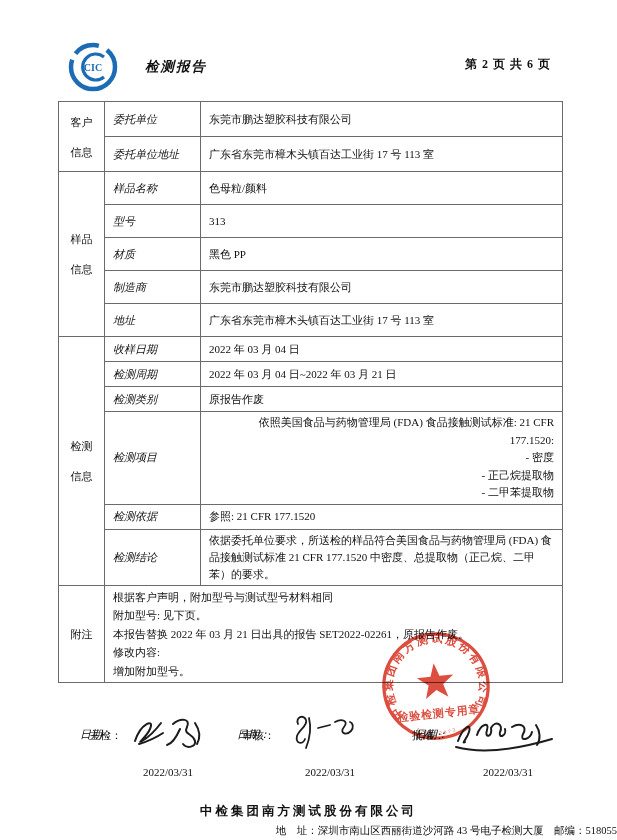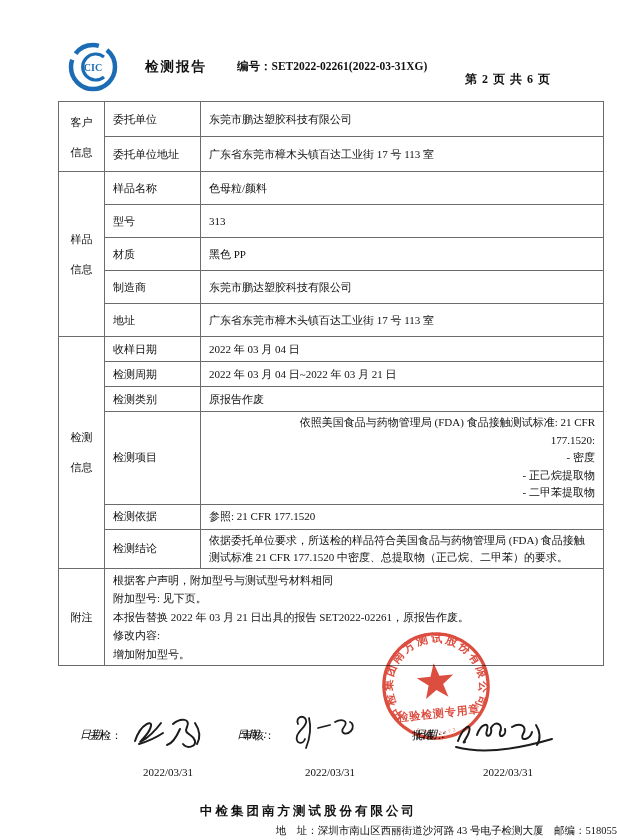--- a/index.html
+++ b/index.html
@@ -2,31 +2,31 @@
 <html><head>
 <meta charset="utf-8">
 <style>
   html,body{margin:0;padding:0;}
   .page{
     position:relative;width:617px;height:840px;background:#ffffff;
     font-family:"Liberation Serif","DejaVu Serif",serif;color:#111;overflow:hidden;margin-top:28px;
   }
   
   .hdr-logo{position:absolute;left:60px;top:13px;width:66px;height:52px;}
-  .hdr-title{position:absolute;left:145px;top:30px;font-size:13.5px;font-weight:bold;letter-spacing:2px;}
+  .hdr-title{position:absolute;left:145px;top:30px;font-size:13.5px;font-weight:bold;letter-spacing:2px;font-style:italic;}
   .hdr-no{position:absolute;left:237px;top:31px;font-size:11.5px;font-weight:bold;}
-  .hdr-page{position:absolute;left:465px;top:43px;font-size:12px;font-weight:bold;letter-spacing:1px;}
+  .hdr-page{position:absolute;left:465px;top:28px;font-size:12px;font-weight:bold;letter-spacing:1px;}
   
   table.report{
-    position:absolute;left:58px;top:73px;width:546px;
+    position:absolute;left:58px;top:73px;width:505px;
     border-collapse:collapse;table-layout:fixed;font-size:11px;
   }
   table.report td{border:1px solid #6b6b6b;padding:2px 8px;vertical-align:middle;}
   td.sec{text-align:center;padding:2px 11px;line-height:30px;word-break:break-all;}
-  td.lbl{padding-left:13px;}
+  td.lbl{padding-left:13px;font-style:italic;}
   td.val{padding-left:14px;line-height:17px;}
   tr.h35{height:35px;} tr.h33{height:33px;} tr.h25{height:25px;}
   td.multiline div{line-height:17.5px;text-align:right;}
   td.note-cell div{line-height:18.5px;}
   td.concl{line-height:17px;padding-top:5px;padding-bottom:5px;}
   
   .stamp{position:absolute;left:372px;top:594px;width:128px;height:128px;
          transform:rotate(-6deg);opacity:.9;z-index:5;mix-blend-mode:multiply;}
   
   .sig-label{position:absolute;font-size:11px;z-index:1;}
@@ -44,21 +44,20 @@
 <body>
 
 <div class="page">
 
   <svg class="hdr-logo" viewBox="0 0 66 52">
     <circle cx="33" cy="26" r="22" fill="none" stroke="#1b6cb4" stroke-width="4.5" stroke-dasharray="96 7 26 9" stroke-dashoffset="20"></circle>
     <path d="M 44,16 A 13,13 0 1 0 44,36" fill="none" stroke="#1b6cb4" stroke-width="3.2"></path>
     <text x="33" y="30" text-anchor="middle" font-size="10" font-weight="bold" fill="#1b6cb4" font-family="Liberation Serif, serif">CIC</text>
   </svg>
   <div class="hdr-title">检测报告</div>
-  <div class="hdr-no"><span>编号：</span><span>SET2022-02261(2022-03-31XG)</span></div>
   <div class="hdr-page">第 2 页 共 6 页</div>
 
   <table class="report">
     <colgroup>
         <col style="width:46px">
         <col style="width:96px">
         <col>
       </colgroup>
     <tbody>
 

